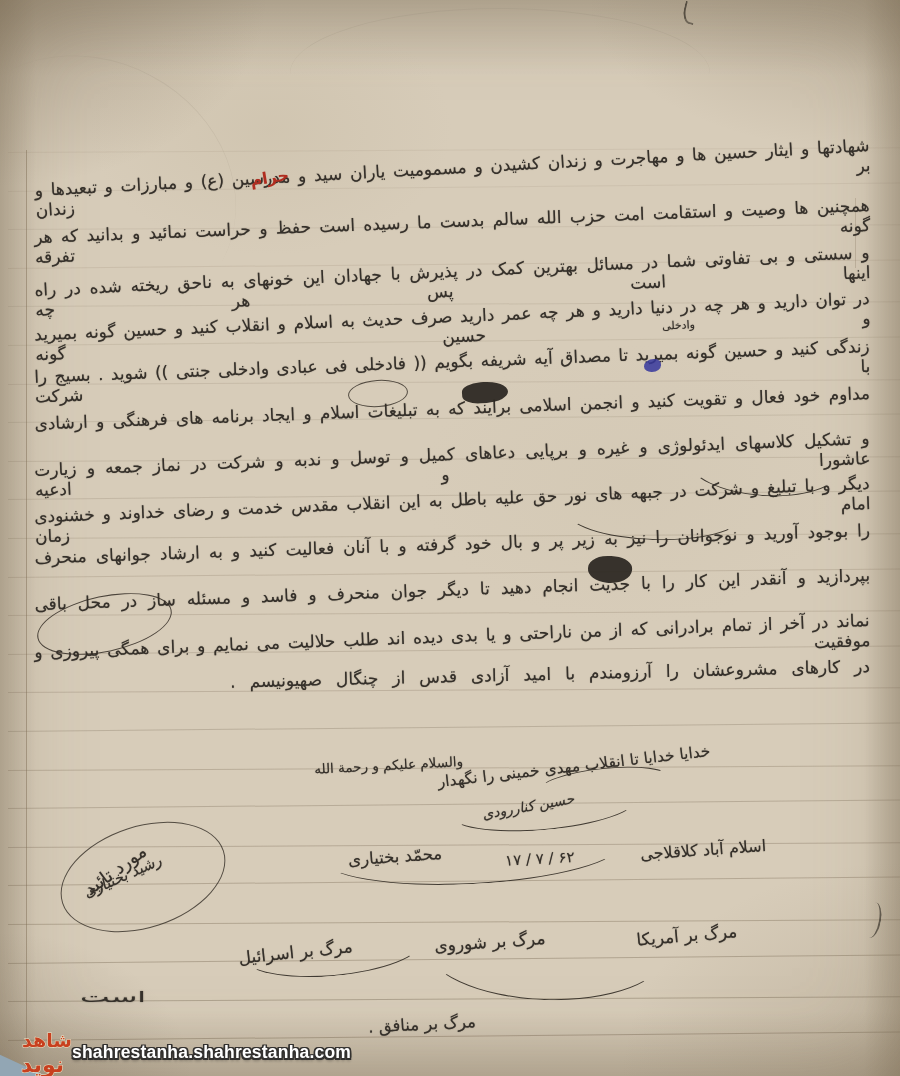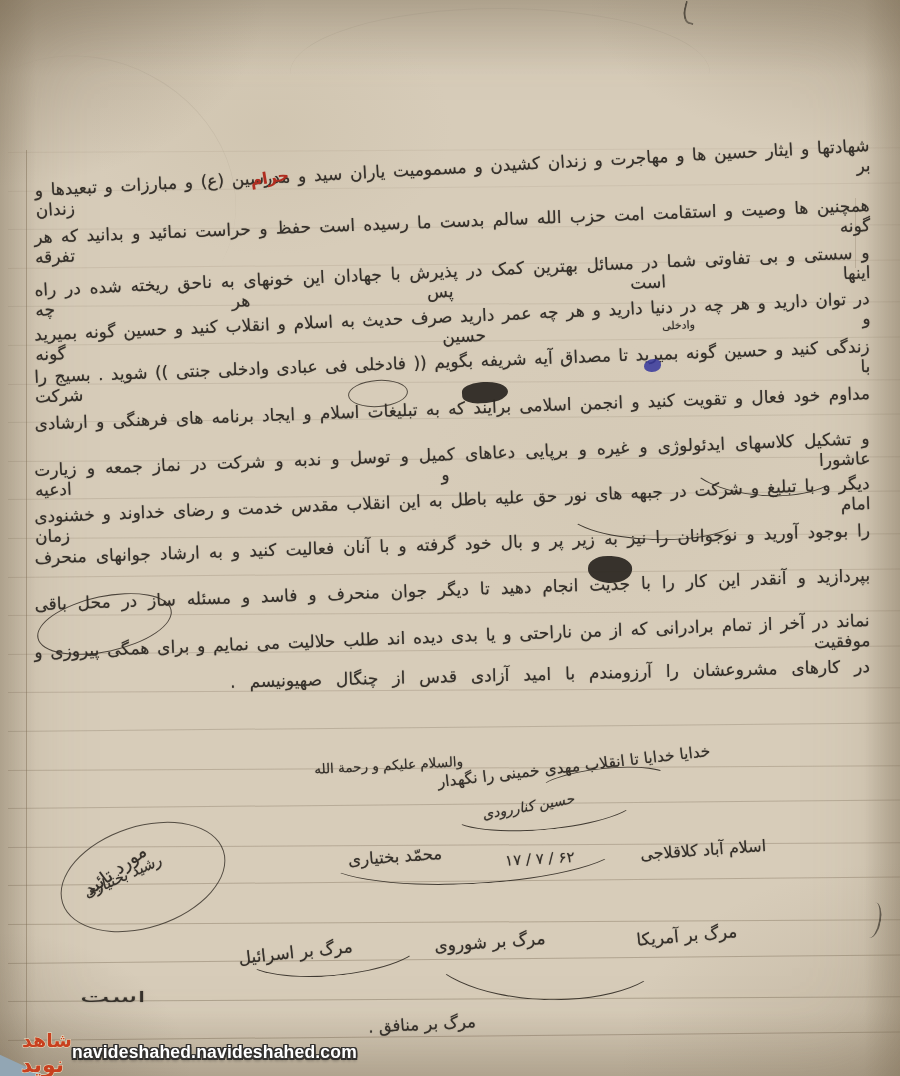--- a/index.html
+++ b/index.html
@@ -138,15 +138,15 @@
   <div class="hw" style="left:368px;top:1012px;font-size:16.5px;transform:rotate(-3deg);">مرگ بر منافق .</div>
 
   <div class="corner"></div>
 
   <svg width="64" height="52" viewBox="0 0 64 52" style="position:absolute;left:12px;top:1026px;">
     <g font-family="DejaVu Sans" font-weight="bold">
       <text x="60" y="21" font-size="19" text-anchor="end" fill="#c8401f" stroke="#f0e3c6" stroke-width="1" paint-order="stroke">شاهد</text>
       <text x="52" y="46" font-size="22" text-anchor="end" fill="#c8401f" stroke="#f0e3c6" stroke-width="1" paint-order="stroke">نوید</text>
     </g>
   </svg>
-  <div class="url">navideshahed.navideshahed.com</div>
+  <div class="url">shahrestanha.shahrestanha.com</div>
 
 </div>
 
 </body></html>

